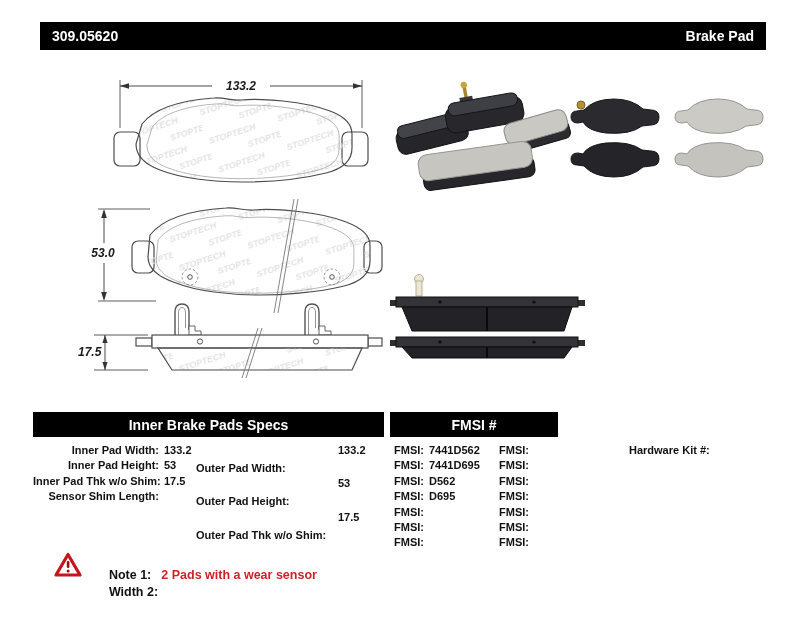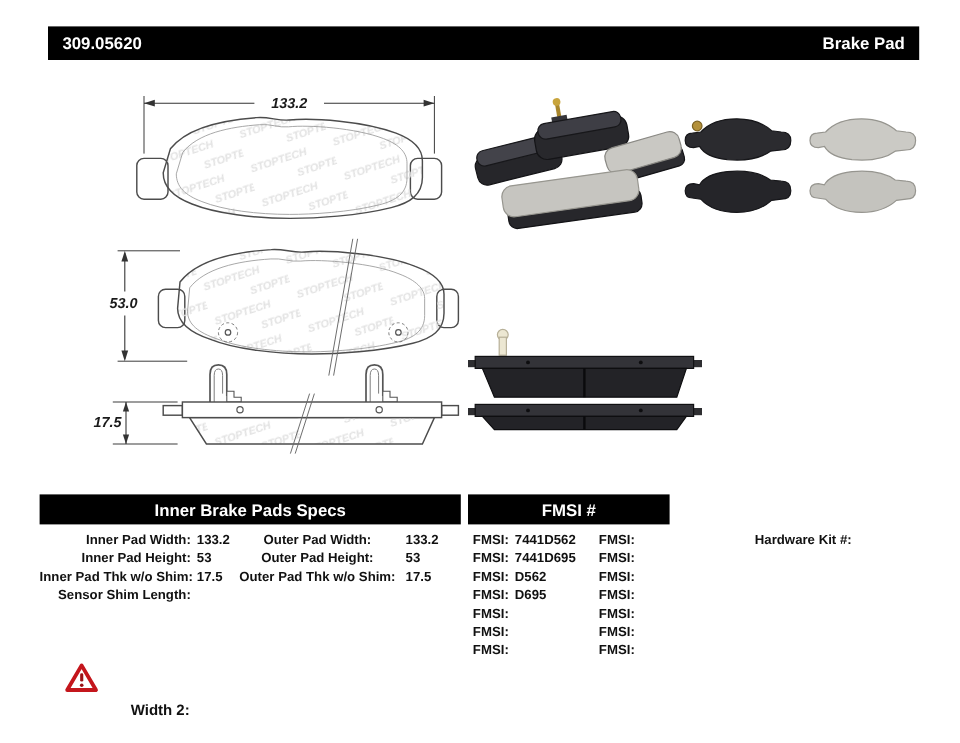--- a/index.html
+++ b/index.html
@@ -16,21 +16,21 @@
          font-size:14px;display:flex;align-items:center;justify-content:center;box-sizing:border-box;}
   #thead-specs{left:33px;width:351px;}
   #thead-specs span{flex:1;text-align:center;}
   #thead-fmsi{left:390px;width:168px;}
   #thead-related{left:601px;width:164px;}
 
   
   .spec-list{position:absolute;top:443px;font-size:11px;font-weight:700;line-height:15.4px;color:#111;}
   .spec-row{display:flex;white-space:pre;}
   #inner-specs{left:33px;}  #inner-specs .lbl{width:126px;text-align:right;}
-  #outer-specs{left:196px;} #outer-specs .lbl{width:137px;text-align:center;}
+  #outer-specs{left:196px;} #outer-specs .lbl{width:137px;text-align:left;margin-top:18px;}
   #fmsi-left{left:391px;}   #fmsi-right{left:496px;}
   .fmsi .lbl{width:33px;text-align:right;}
   #related-list{left:601px;padding-left:28px;}
   .val{padding-left:5px;}
 
   
   .note-icon{position:absolute;left:54px;top:552px;}
   .note-line{position:absolute;left:95px;font-size:12.5px;font-weight:700;white-space:pre;}
   #note1{top:554px;} #note2{top:571px;}
   .red{color:#cc2328;padding-left:10px;}
@@ -303,17 +303,20 @@
       <div class="spec-row">
         <span class="lbl">Hardware Kit #:</span><span class="val"></span>
       </div>
     </div>
 
   <svg class="note-icon" width="28" height="26" viewBox="0 0 28 26">
     <path d="M14,2.5 L26,23 L2,23 Z" fill="#ffffff" stroke="#c4161c" stroke-width="3.2" stroke-linejoin="round"></path>
     <rect x="12.8" y="9" width="2.6" height="7" rx="1.2" fill="#9b1015"></rect>
     <circle cx="14.1" cy="19" r="1.5" fill="#9b1015"></circle>
   </svg>
+  <div class="note-line" id="note1">
+    <span>Note 1:</span><span class="red">2 Pads with a wear sensor</span>
+  </div>
   <div class="note-line" id="note2">
     <span>Width 2:</span><span class="red"></span>
   </div>
 
 </div>
 
 </body></html>

